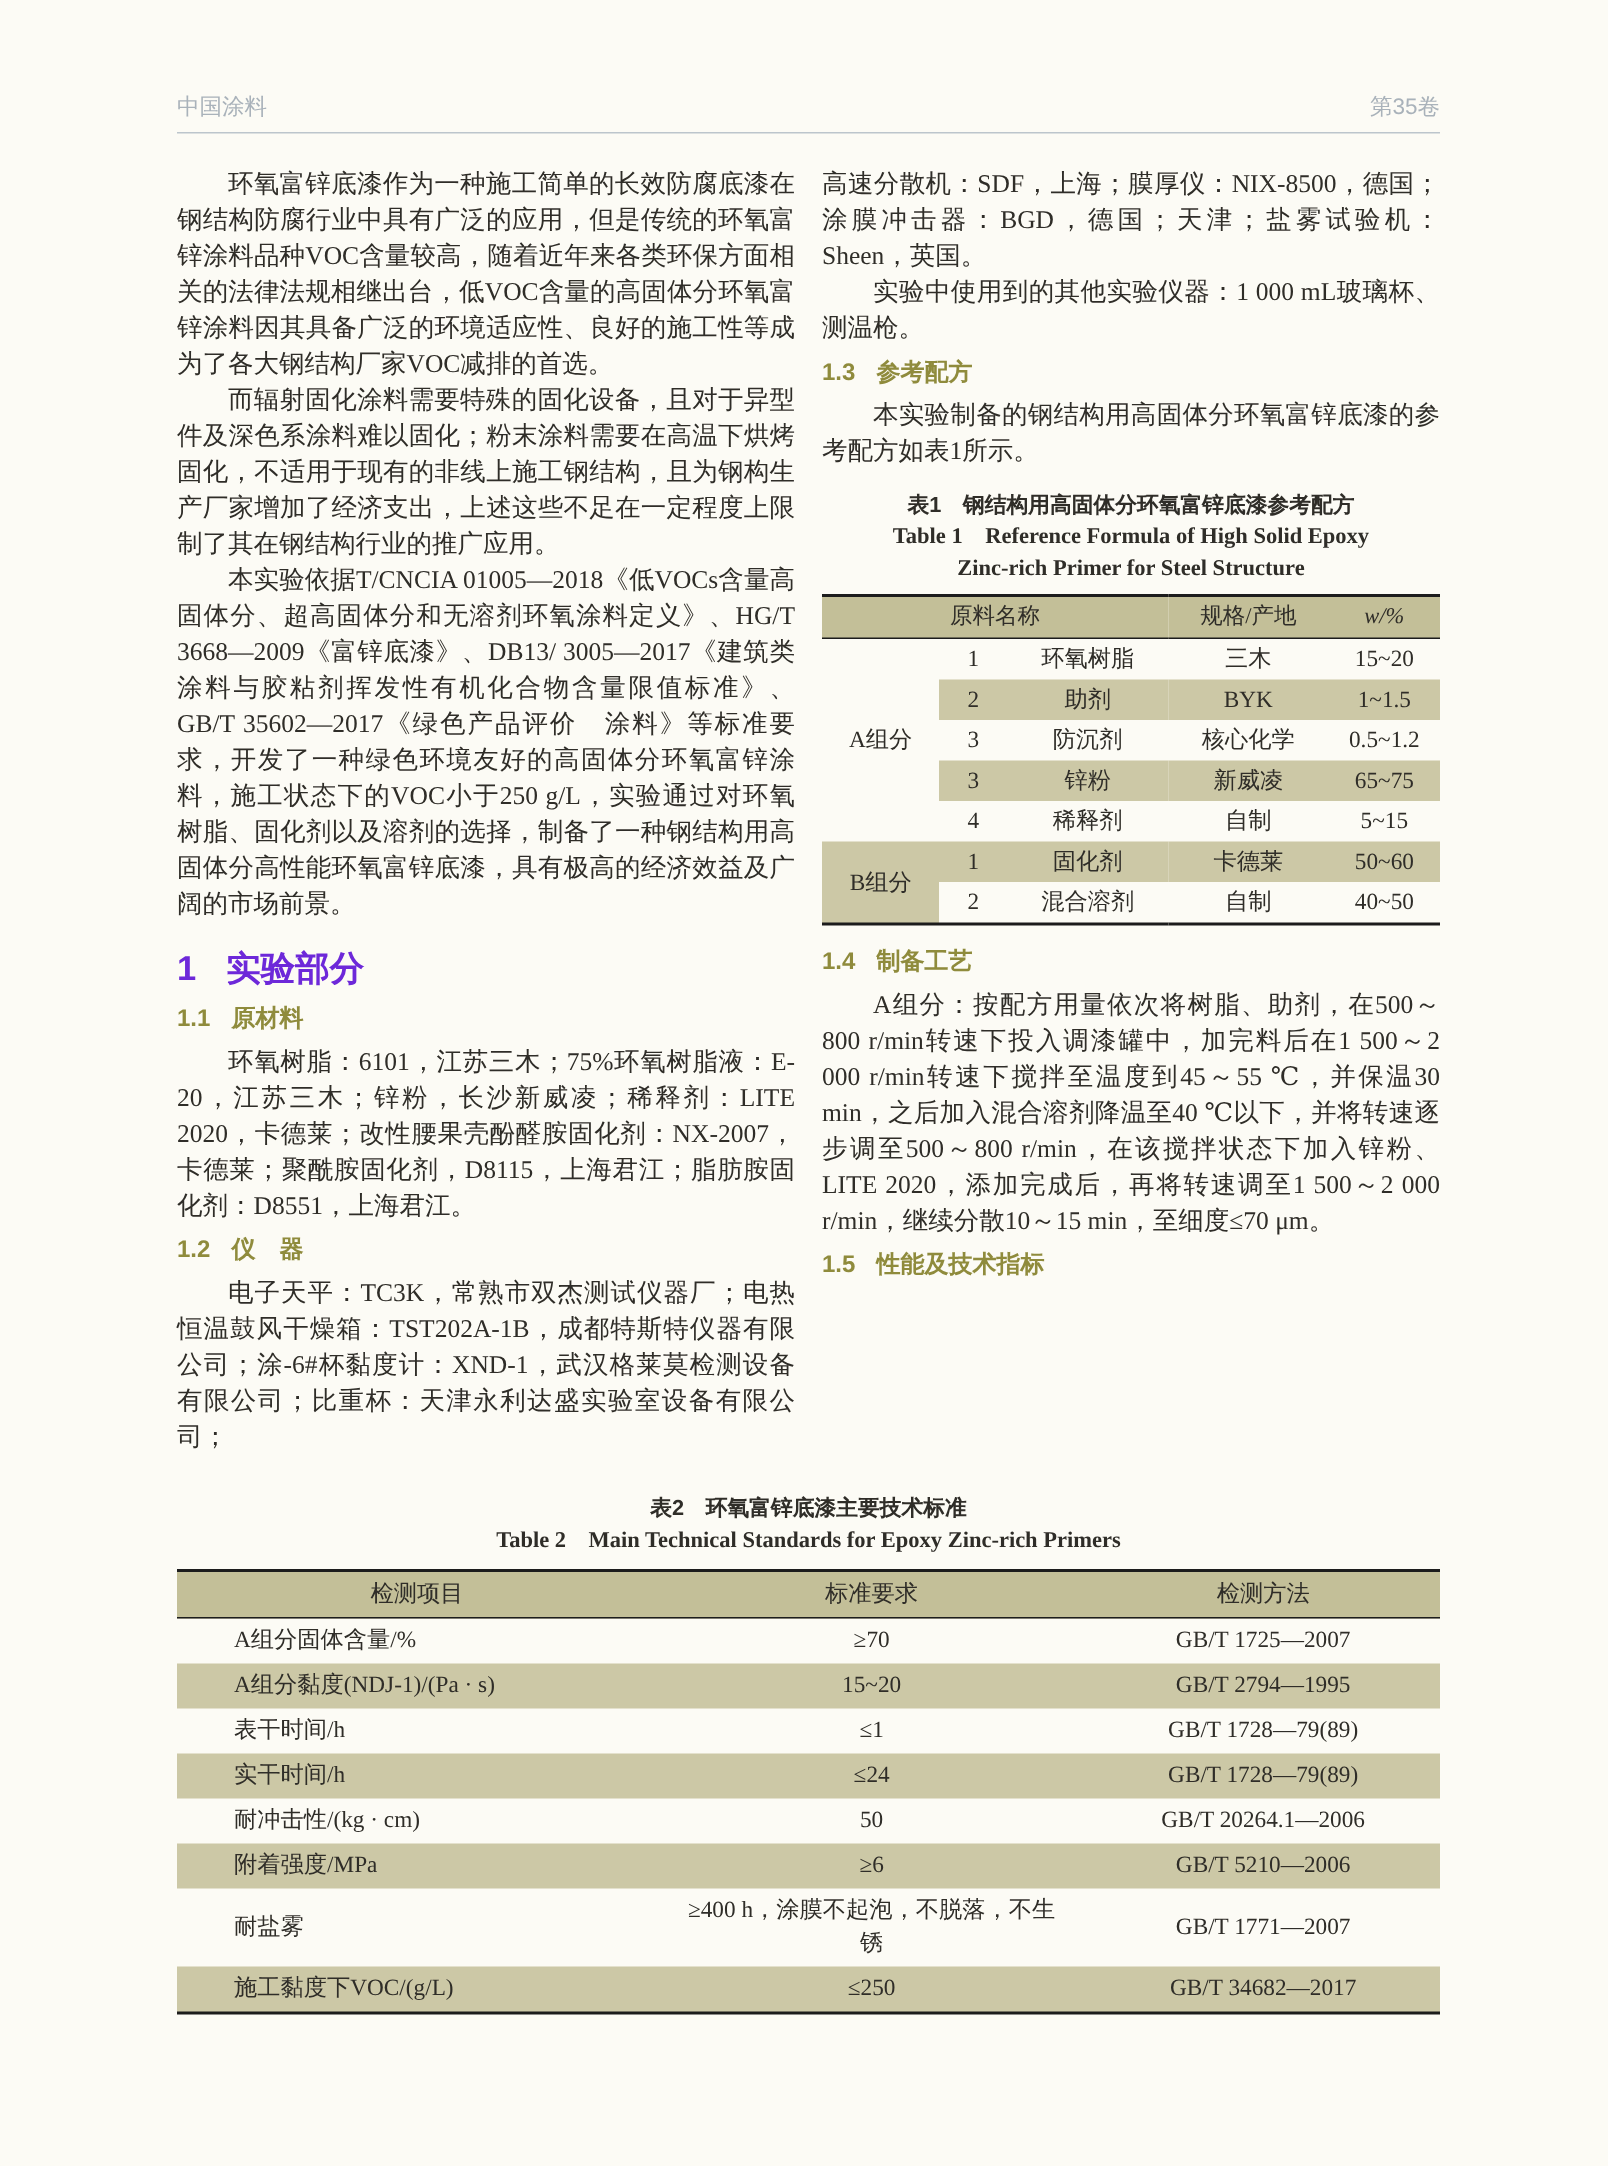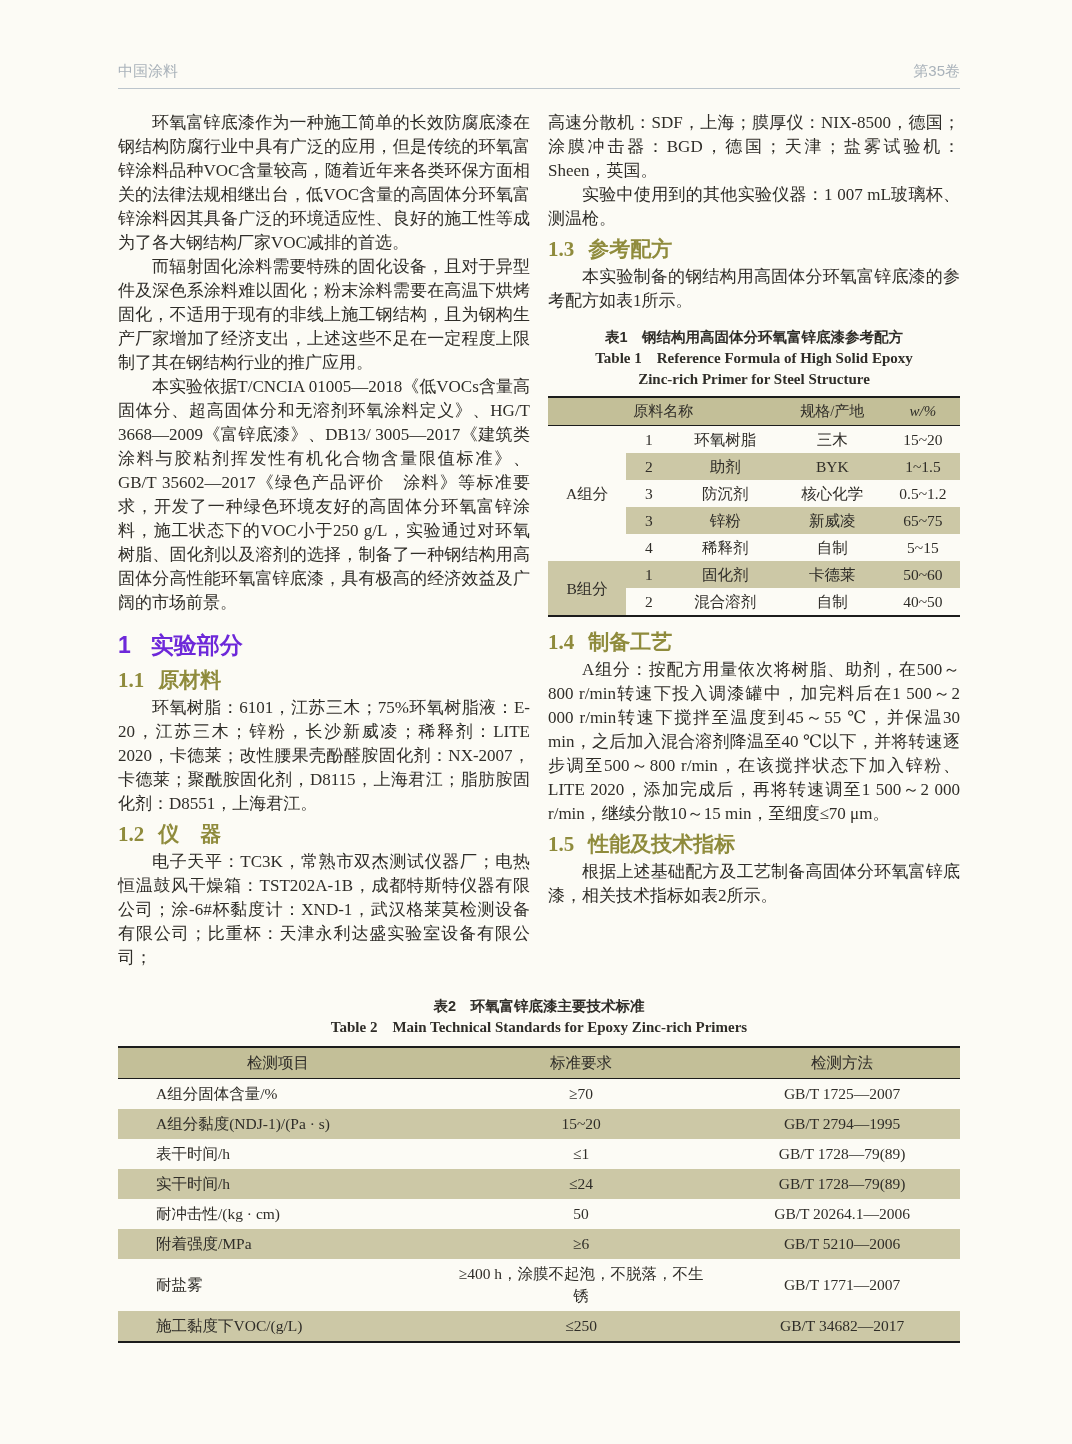--- a/index.html
+++ b/index.html
@@ -30,22 +30,22 @@
   .col { width: 412px; font-size: 17px; line-height: 24px; text-align: justify; }
   .para { text-indent: 2em; }
   .para.cont { text-indent: 0; }
   .h1 {
     font-family: Liberation Sans, sans-serif;
     font-weight: bold; font-size: 23px; color: #6d28d9;
     margin: 16px 0 10px 0; line-height: 28px;
   }
   .h1 .no { margin-right: 20px; }
   .h2 {
-    font-family: Liberation Serif, serif;
-    font-weight: bold; font-size: 21px; color: #8f8b3c;
+    font-family: Liberation Sans, sans-serif;
+    font-weight: bold; font-size: 16px; color: #8f8b3c;
     margin: 7px 0 5px 0; line-height: 22px;
   }
   .h2 .no { margin-right: 14px; font-weight: bold; }
   
   .tcap-cn {
     text-align: center; font-family: "Liberation Sans", "DejaVu Sans", sans-serif;
     font-weight: bold; font-size: 14.5px; margin-top: 14px; line-height: 21px;
   }
   .tcap-en {
     text-align: center; font-family: "Liberation Serif", "DejaVu Serif", serif;
@@ -128,21 +128,21 @@
       <p class="para">环氧树脂：6101，江苏三木；75%环氧树脂液：E-20，江苏三木；锌粉，长沙新威凌；稀释剂：LITE 2020，卡德莱；改性腰果壳酚醛胺固化剂：NX-2007，卡德莱；聚酰胺固化剂，D8115，上海君江；脂肪胺固化剂：D8551，上海君江。</p>
 
       <div class="h2">
         <span class="no">1.2</span><span>仪　器</span>
       </div>
       <p class="para">电子天平：TC3K，常熟市双杰测试仪器厂；电热恒温鼓风干燥箱：TST202A-1B，成都特斯特仪器有限公司；涂-6#杯黏度计：XND-1，武汉格莱莫检测设备有限公司；比重杯：天津永利达盛实验室设备有限公司；</p>
     </div>
 
     <div class="col">
       <p class="para cont">高速分散机：SDF，上海；膜厚仪：NIX-8500，德国；涂膜冲击器：BGD，德国；天津；盐雾试验机：Sheen，英国。</p>
-      <p class="para">实验中使用到的其他实验仪器：1 007 mL玻璃杯、测温枪。</p>
+      <p class="para">实验中使用到的其他实验仪器：1 000 mL玻璃杯、测温枪。</p>
 
       <div class="h2">
         <span class="no">1.3</span><span>参考配方</span>
       </div>
       <p class="para">本实验制备的钢结构用高固体分环氧富锌底漆的参考配方如表1所示。</p>
 
       <div class="tcap-cn">表1　钢结构用高固体分环氧富锌底漆参考配方</div>
       <div class="tcap-en">Table 1　Reference Formula of High Solid Epoxy</div>
       <div class="tcap-en">Zinc-rich Primer for Steel Structure</div>
 
@@ -210,21 +210,20 @@
       </table>
 
       <div class="h2" style="margin-top:14px">
         <span class="no">1.4</span><span>制备工艺</span>
       </div>
       <p class="para">A组分：按配方用量依次将树脂、助剂，在500～800 r/min转速下投入调漆罐中，加完料后在1 500～2 000 r/min转速下搅拌至温度到45～55 ℃，并保温30 min，之后加入混合溶剂降温至40 ℃以下，并将转速逐步调至500～800 r/min，在该搅拌状态下加入锌粉、LITE 2020，添加完成后，再将转速调至1 500～2 000 r/min，继续分散10～15 min，至细度≤70 μm。</p>
 
       <div class="h2">
         <span class="no">1.5</span><span>性能及技术指标</span>
       </div>
-      <p class="para">根据上述基础配方及工艺制备高固体分环氧富锌底漆，相关技术指标如表2所示。</p>
     </div>
   </div>
 
   <div class="table2-wrap">
     <div class="tcap-cn">表2　环氧富锌底漆主要技术标准</div>
     <div class="tcap-en">Table 2　Main Technical Standards for Epoxy Zinc-rich Primers</div>
     <table class="tbl2">
       <colgroup>
           <col class="c1">
           <col class="c2">

